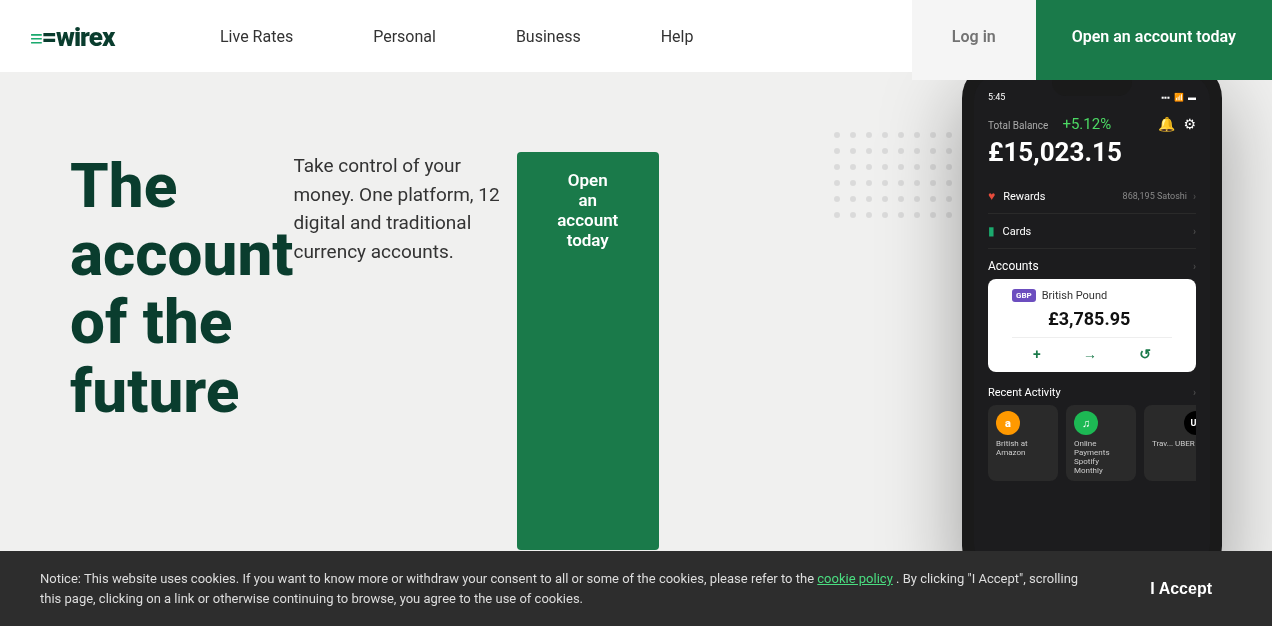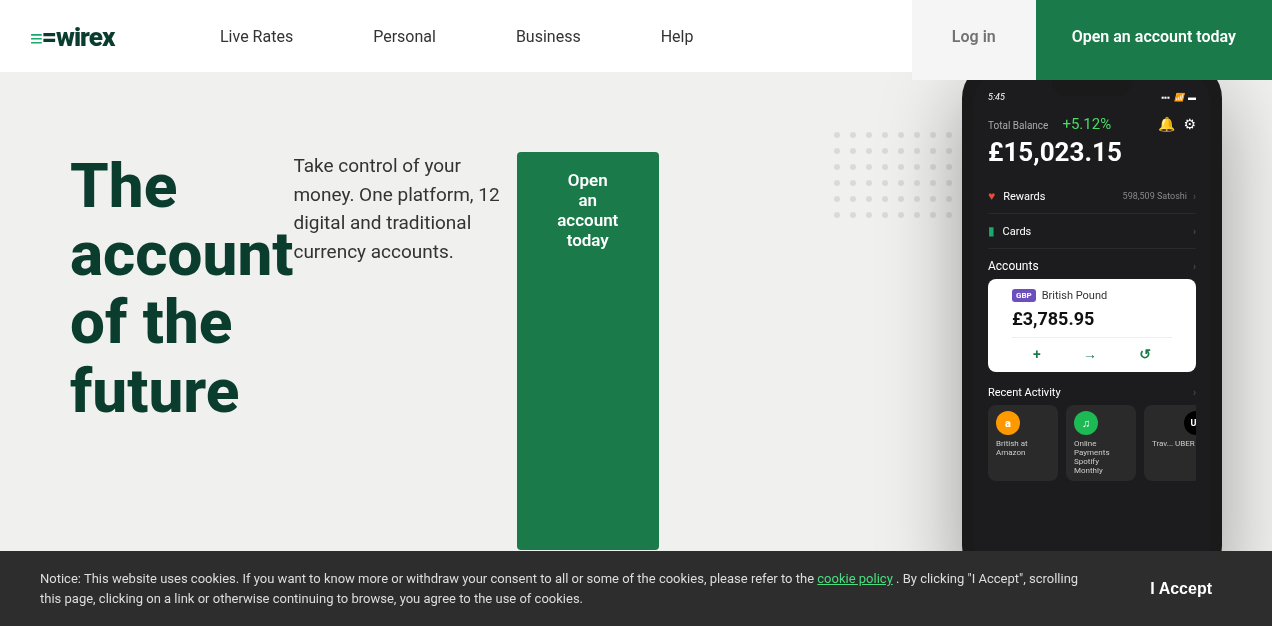--- a/index.html
+++ b/index.html
@@ -145,21 +145,20 @@
       position: relative;
     }
     .phone-status-bar {
       display: flex;
       justify-content: space-between;
       align-items: center;
       padding: 6px 14px 2px;
       font-size: 9px;
       color: #fff;
       padding-top: 18px;
-      font-style: italic;
     }
     .phone-content {
       padding: 10px 14px;
       color: #fff;
     }
     .balance-label {
       font-size: 10px;
       color: #aaa;
     }
     .balance-change {
@@ -220,20 +219,21 @@
       border-radius: 3px;
     }
     .account-name {
       font-size: 11px;
       color: #333;
     }
     .account-amount {
       font-size: 18px;
       font-weight: 700;
       color: #111;
+      margin-left: 36px;
     }
     .account-actions {
       display: flex;
       justify-content: space-around;
       margin-top: 8px;
       padding-top: 8px;
       border-top: 1px solid #eee;
     }
     .account-action-btn {
       color: #1a7a4a;
@@ -427,21 +427,21 @@
               </div>
             </div>
             <div class="balance-amount">£15,023.15</div>
 
             <div class="phone-menu-item">
               <div class="phone-menu-left">
                 <span style="color:#e74c3c;font-size:12px;">♥</span>
                 <span style="font-size:11px;">Rewards</span>
               </div>
               <div style="display:flex;align-items:center;gap:6px;">
-                <span style="font-size:9px;color:#888;">598,509 Satoshi</span>
+                <span style="font-size:9px;color:#888;">868,195 Satoshi</span>
                 <span class="phone-chevron">›</span>
               </div>
             </div>
 
             <div class="phone-menu-item">
               <div class="phone-menu-left">
                 <span style="color:#1baa6e;font-size:12px;">▮</span>
                 <span style="font-size:11px;">Cards</span>
               </div>
               <span class="phone-chevron">›</span>

